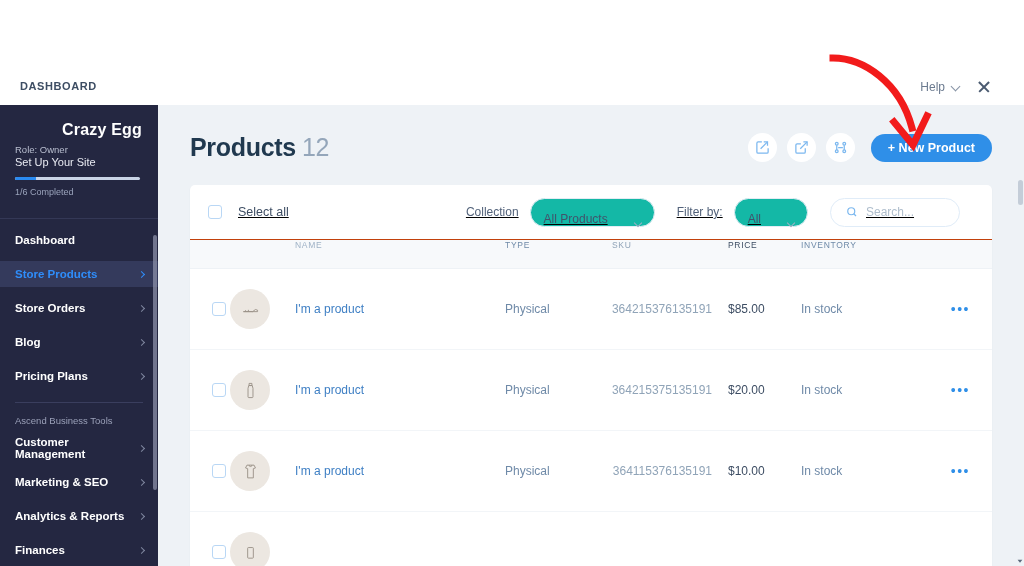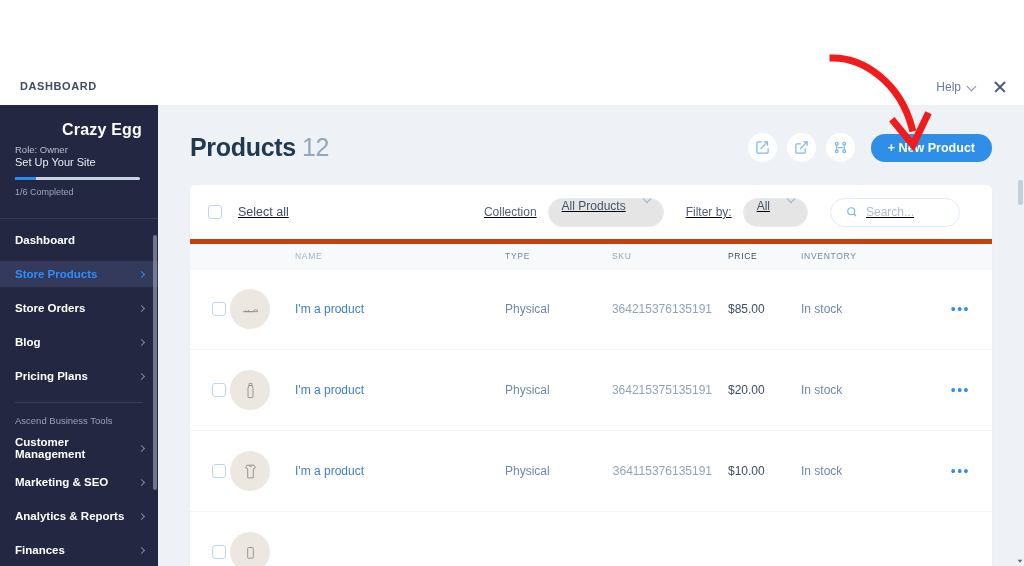--- a/index.html
+++ b/index.html
@@ -13,21 +13,21 @@
   
   .topbar {
     position: absolute; top: 0; left: 0; width: 1024px; height: 105px;
     background: #ffffff; z-index: 5;
   }
   .topbar-title {
     position: absolute; left: 20px; top: 80px;
     font-size: 11px; font-weight: bold; letter-spacing: .6px; color: #3d4d63;
   }
   .topbar-right {
-    position: absolute; right: 16px; top: 79px;
+    position: absolute; right: 32px; top: 79px;
     display: flex; align-items: center; gap: 7px;
   }
   .help-label { font-size: 12px; color: #6b7a8f; }
   .chev-sm { width: 9px; height: 9px; position: relative; }
   .chev-sm::after {
     content: ""; position: absolute; left: 0; top: 0;
     width: 6px; height: 6px; border-right: 1.4px solid #8693a5;
     border-bottom: 1.4px solid #8693a5; transform: rotate(45deg);
   }
   .close-x { width: 16px; height: 16px; position: relative; margin-left: 8px; cursor: pointer; }
@@ -113,46 +113,46 @@
     text-decoration: underline;
   }
   .cb {
     width: 14px; height: 14px; border: 1.4px solid #b9d7f5;
     border-radius: 3px; background: #fff; cursor: pointer; flex: none;
   }
   .select-all { font-size: 12.5px; color: #3d4d63; margin-left: 16px; }
   .filters-right { margin-left: auto; display: flex; align-items: center; }
   .flabel { font-size: 12px; color: #52627a; margin-right: 11px; }
   .pill {
-    display: flex; align-items: flex-start; gap: 18px;
+    display: flex; align-items: flex-end; gap: 27px;
     height: 29px; padding: 0 13px;
     border: 1px solid #e4ecf4; border-radius: 15px;
-    font-size: 12px; color: #41536b; background: #e5e5e5; cursor: pointer;
+    font-size: 12px; color: #41536b; background: #14b8a6; cursor: pointer;
   }
   .pill .chev {
     width: 6px; height: 6px; border-right: 1.3px solid #9fb0c4;
     border-bottom: 1.3px solid #9fb0c4; transform: rotate(45deg);
     margin-top: -3px;
   }
   .search-pill {
     display: flex; align-items: center; gap: 8px;
     height: 29px; padding: 0 15px; margin-left: 22px;
     border: 1px solid #e0ecf8; border-radius: 15px; background: #fff;
   }
   .search-input {
     border: none; outline: none; font-size: 12px; color: #41536b;
     width: 78px; background: transparent;
     font-family: "Liberation Sans", sans-serif;
   }
   .search-input::placeholder { color: #afbecd; }
 
   
   .thead {
-    display: flex; align-items: center; height: 30px;
-    background: #f7f9fb; border-top: 5px solid #c2410c; border-bottom: 1px solid #eef2f6;
+    display: flex; align-items: flex-start; height: 30px;
+    background: #f7f9fb; border-top: 1px solid #c2410c; border-bottom: 1px solid #eef2f6;
     font-size: 8.5px; letter-spacing: .7px; color: #9fb2c6;
   }
   .trow {
     display: flex; align-items: center; height: 81px;
     border-bottom: 1px solid #f2f5f8; font-size: 12px;
   }
   .c-check { width: 40px; padding-left: 22px; flex: none; }
   .c-thumb { width: 65px; flex: none; display: flex; align-items: center; }
   .c-name  { width: 210px; flex: none; color: #3e7fc4; }
   .c-type  { width: 95px; flex: none; color: #6f8aa8; }

